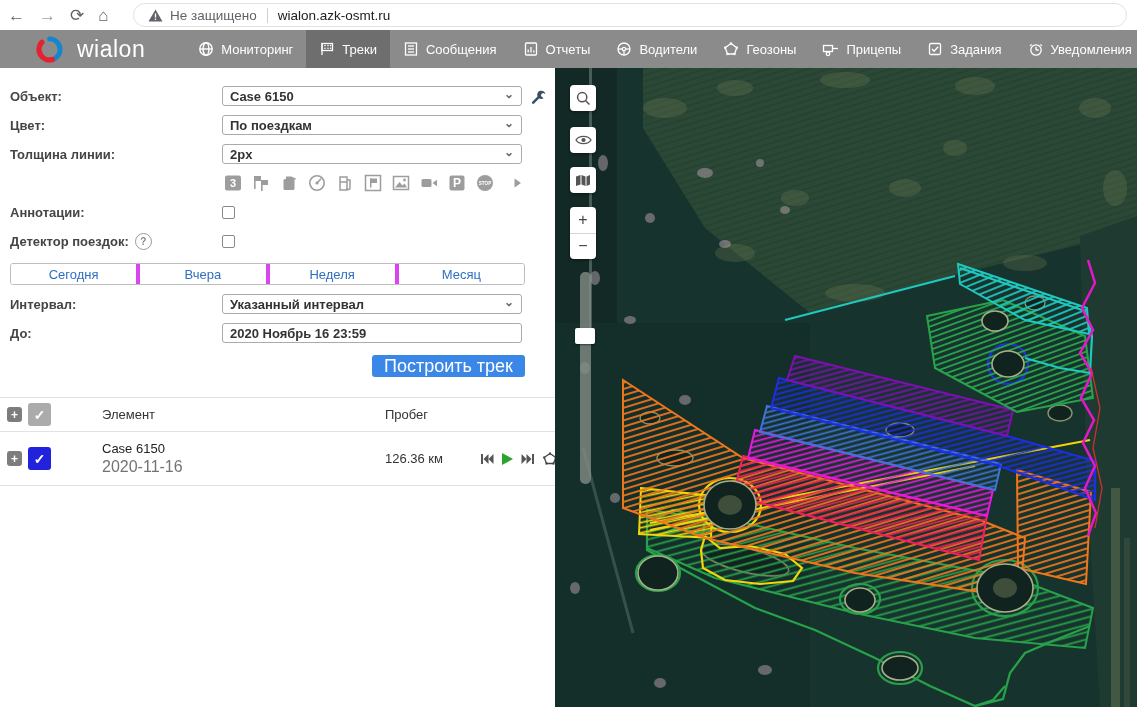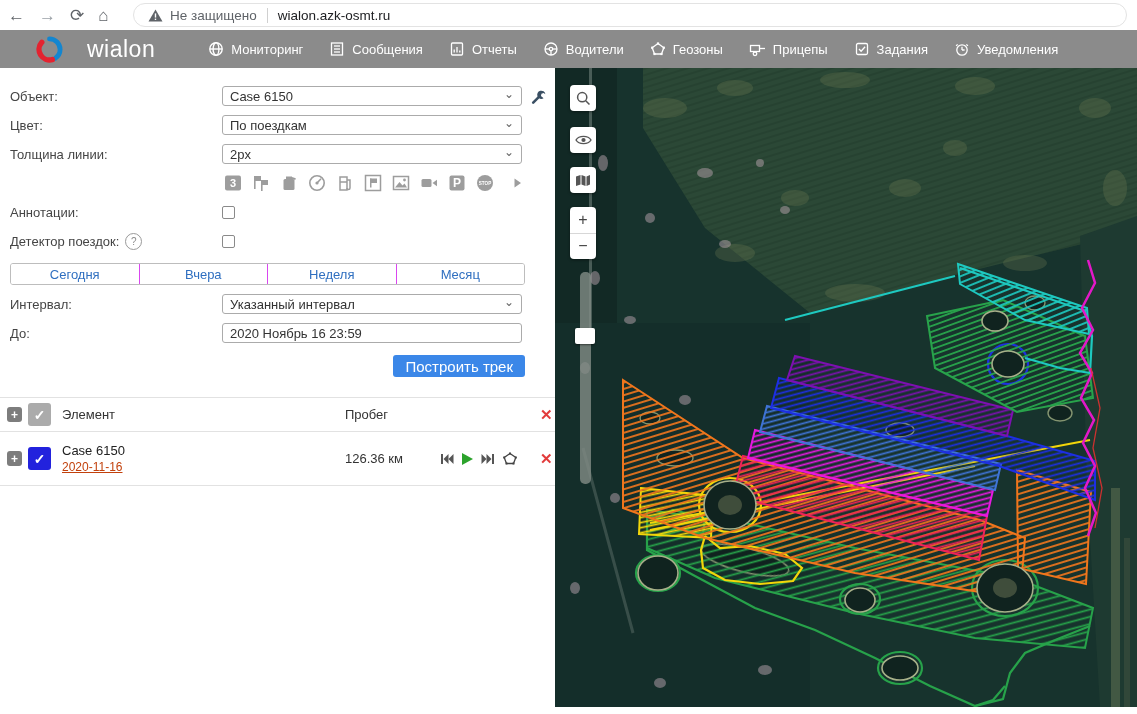--- a/index.html
+++ b/index.html
@@ -10,61 +10,61 @@
   .chrome .navbtns{position:absolute;left:8px;top:0;height:30px;display:flex;align-items:center;gap:14px;color:#5f6368;}
   .chrome .navbtns span{font-size:17px;line-height:1;cursor:pointer;}
   .chrome .fwd{color:#9aa0a6;}
   .addrbar{position:absolute;left:133px;top:3px;right:10px;height:24px;border:1px solid #e3e3e3;border-radius:13px;background:#fff;display:flex;align-items:center;padding-left:14px;box-sizing:border-box;}
   .addrbar .warn{display:flex;align-items:center;margin-right:7px;}
   .addrbar .sec{color:#5f6368;font-size:13.5px;padding-right:10px;border-right:1px solid #d0d0d0;}
   .addrbar .url{color:#202124;font-size:13.5px;padding-left:10px;}
 
   
   .wnav{position:absolute;left:0;top:30px;width:1137px;height:38px;background:#8b8b8b;display:flex;align-items:stretch;overflow:hidden;}
-  .wlogo{display:flex;align-items:center;gap:24px;margin:0 40px 0 36px;}
+  .wlogo{display:flex;align-items:center;gap:14px;margin:0 40px 0 36px;}
   .wlogo .wordmark{color:#fff;font-size:23px;letter-spacing:.5px;font-weight:400;}
   .wtabs{display:flex;align-items:stretch;}
   .wtab{display:flex;align-items:center;gap:7px;padding:0 13px;color:#fff;font-size:13px;font-weight:normal;white-space:nowrap;cursor:pointer;}
   .wtab.active{background:#6e6e6e;}
   .wtab svg{flex:0 0 auto;}
 
   
   .panel{position:absolute;left:0;top:68px;width:555px;height:646px;background:#fff;font-size:13px;color:#444;}
-  .frow{position:relative;display:flex;align-items:center;height:20px;margin:9px 30px 9px 10px;}
+  .frow{position:relative;display:flex;align-items:center;height:20px;margin:9px 30px 9px 10px;font-weight:bold;}
   .frow .lbl{width:212px;flex:0 0 auto;color:#454545;}
   .selectbox,.textbox{flex:0 0 auto;width:300px;height:20px;border:1px solid #ababab;border-radius:3px;background:#fff;box-sizing:border-box;display:flex;align-items:center;padding:0 7px;color:#333;cursor:pointer;}
   .selectbox .val{flex:1;overflow:hidden;white-space:nowrap;}
   .selectbox .chev{color:#666;font-size:12px;margin-top:-5px;}
   .textbox{cursor:text;}
   .wrench{position:absolute;right:-22px;top:2px;width:17px;height:17px;cursor:pointer;}
   .iconsrow{display:flex;justify-content:flex-end;gap:4px;margin:2px 30px 8px 10px;height:20px;}
   .tico{width:24px;height:19px;display:flex;align-items:center;justify-content:center;cursor:pointer;}
   .cb{width:13px;height:13px;border:1px solid #8a8a8a;border-radius:2px;background:#fff;box-sizing:border-box;cursor:pointer;}
   .helpq{display:inline-flex;align-items:center;justify-content:center;width:15px;height:15px;border:1px solid #9a9a9a;border-radius:50%;color:#8a8a8a;font-size:10px;margin-left:6px;cursor:pointer;}
   .lblflex{display:flex;align-items:center;width:212px;flex:0 0 auto;}
   .qgroup{display:flex;height:20px;margin:12px 30px 8px 10px;border:1px solid #bdbdbd;border-radius:3px;overflow:hidden;}
   .qbtn{flex:1;display:flex;align-items:center;justify-content:center;color:#2f6fc0;font-size:13px;cursor:pointer;background:#fff;}
-  .qbtn + .qbtn{border-left:1px solid #d946ef;}
+  .qbtn + .qbtn{border-left:4px solid #d946ef;}
   .buildrow{display:flex;justify-content:flex-end;margin:12px 30px 0 10px;}
-  .buildbtn{background:#3b87e8;color:#fff;border:none;border-radius:3px;height:22px;padding:0 12px;font-size:15px;cursor:pointer;}
+  .buildbtn{background:#3b87e8;color:#fff;border:none;border-radius:3px;height:22px;padding:0 12px;font-size:18px;cursor:pointer;}
 
   
   .ttable{margin-top:20px;border-top:1px solid #e2e2e2;}
   .trow{display:flex;align-items:center;border-bottom:1px solid #e2e2e2;}
   .trow.head{height:33px;}
   .trow.data{height:53px;}
   .c-plus{width:28px;flex:0 0 auto;display:flex;justify-content:flex-start;padding-left:7px;box-sizing:border-box;}
   .plusbtn{width:15px;height:15px;background:#7d7d7d;border-radius:3px;color:#fff;font-size:12px;font-weight:bold;display:flex;align-items:center;justify-content:center;cursor:pointer;line-height:1;}
   .c-cb{width:34px;flex:0 0 auto;}
   .bigcb{width:23px;height:23px;border-radius:3px;display:flex;align-items:center;justify-content:center;color:#fff;font-size:14px;font-weight:bold;cursor:pointer;}
   .bigcb.gray{background:#ababab;}
   .bigcb.blue{background:#2222dd;}
-  .c-name{width:283px;flex:0 0 auto;color:#333;}
+  .c-name{width:283px;flex:0 0 auto;color:#333;margin-left:40px;}
   .c-name .nm{font-size:13px;color:#222;}
-  .c-name .dt{font-size:12px;color:#c2410c;margin-top:2px;text-decoration:underline;}
+  .c-name .dt{font-size:16px;color:#737373;margin-top:2px;}
   .c-mil{width:95px;flex:0 0 auto;color:#333;}
   .c-act{width:88px;flex:0 0 auto;display:flex;align-items:center;gap:7px;}
   .c-x{flex:1;display:flex;justify-content:flex-start;padding-left:12px;}
   .xbtn{color:#e23b3b;font-size:15px;font-weight:bold;cursor:pointer;line-height:1;}
   .pbico{cursor:pointer;display:flex;}
 
   
   .map{position:absolute;left:555px;top:68px;width:582px;height:639px;overflow:hidden;background:#17332d;}
   .mapsvg{position:absolute;left:0;top:0;}
   .mctl{position:absolute;background:#fff;border-radius:4px;box-shadow:0 1px 3px rgba(0,0,0,.45);display:flex;align-items:center;justify-content:center;cursor:pointer;}
@@ -111,20 +111,37 @@
     <div class="wtabs">
       <div class="wtab">
         <svg width="16" height="16" viewBox="0 0 16 16">
             <g stroke="#fff" stroke-width="1.4" fill="none">
               <circle cx="8" cy="8" r="6.2"></circle>
               <ellipse cx="8" cy="8" rx="2.9" ry="6.2"></ellipse>
               <line x1="1.8" y1="8" x2="14.2" y2="8"></line>
             </g>
           </svg>
         <span>Мониторинг</span>
+      </div>
+      <div class="wtab active">
+        <svg width="16" height="16" viewBox="0 0 16 16">
+            <g stroke="#fff" stroke-width="1.3" fill="none">
+              <line x1="3" y1="2" x2="3" y2="14"></line>
+              <rect x="3" y="2.5" width="10.5" height="7"></rect>
+            </g>
+            <g fill="#fff">
+              <circle cx="6" cy="4.6" r=".8"></circle>
+              <circle cx="9" cy="4.6" r=".8"></circle>
+              <circle cx="11.6" cy="4.6" r=".8"></circle>
+              <circle cx="6" cy="7.2" r=".8"></circle>
+              <circle cx="9" cy="7.2" r=".8"></circle>
+              <circle cx="11.6" cy="7.2" r=".8"></circle>
+            </g>
+          </svg>
+        <span>Треки</span>
       </div>
       <div class="wtab">
         <svg width="16" height="16" viewBox="0 0 16 16">
             <g stroke="#fff" stroke-width="1.3" fill="none">
               <rect x="2.5" y="2" width="11" height="12"></rect>
               <line x1="5" y1="5" x2="11" y2="5"></line>
               <line x1="5" y1="8" x2="11" y2="8"></line>
               <line x1="5" y1="11" x2="11" y2="11"></line>
             </g>
           </svg>

